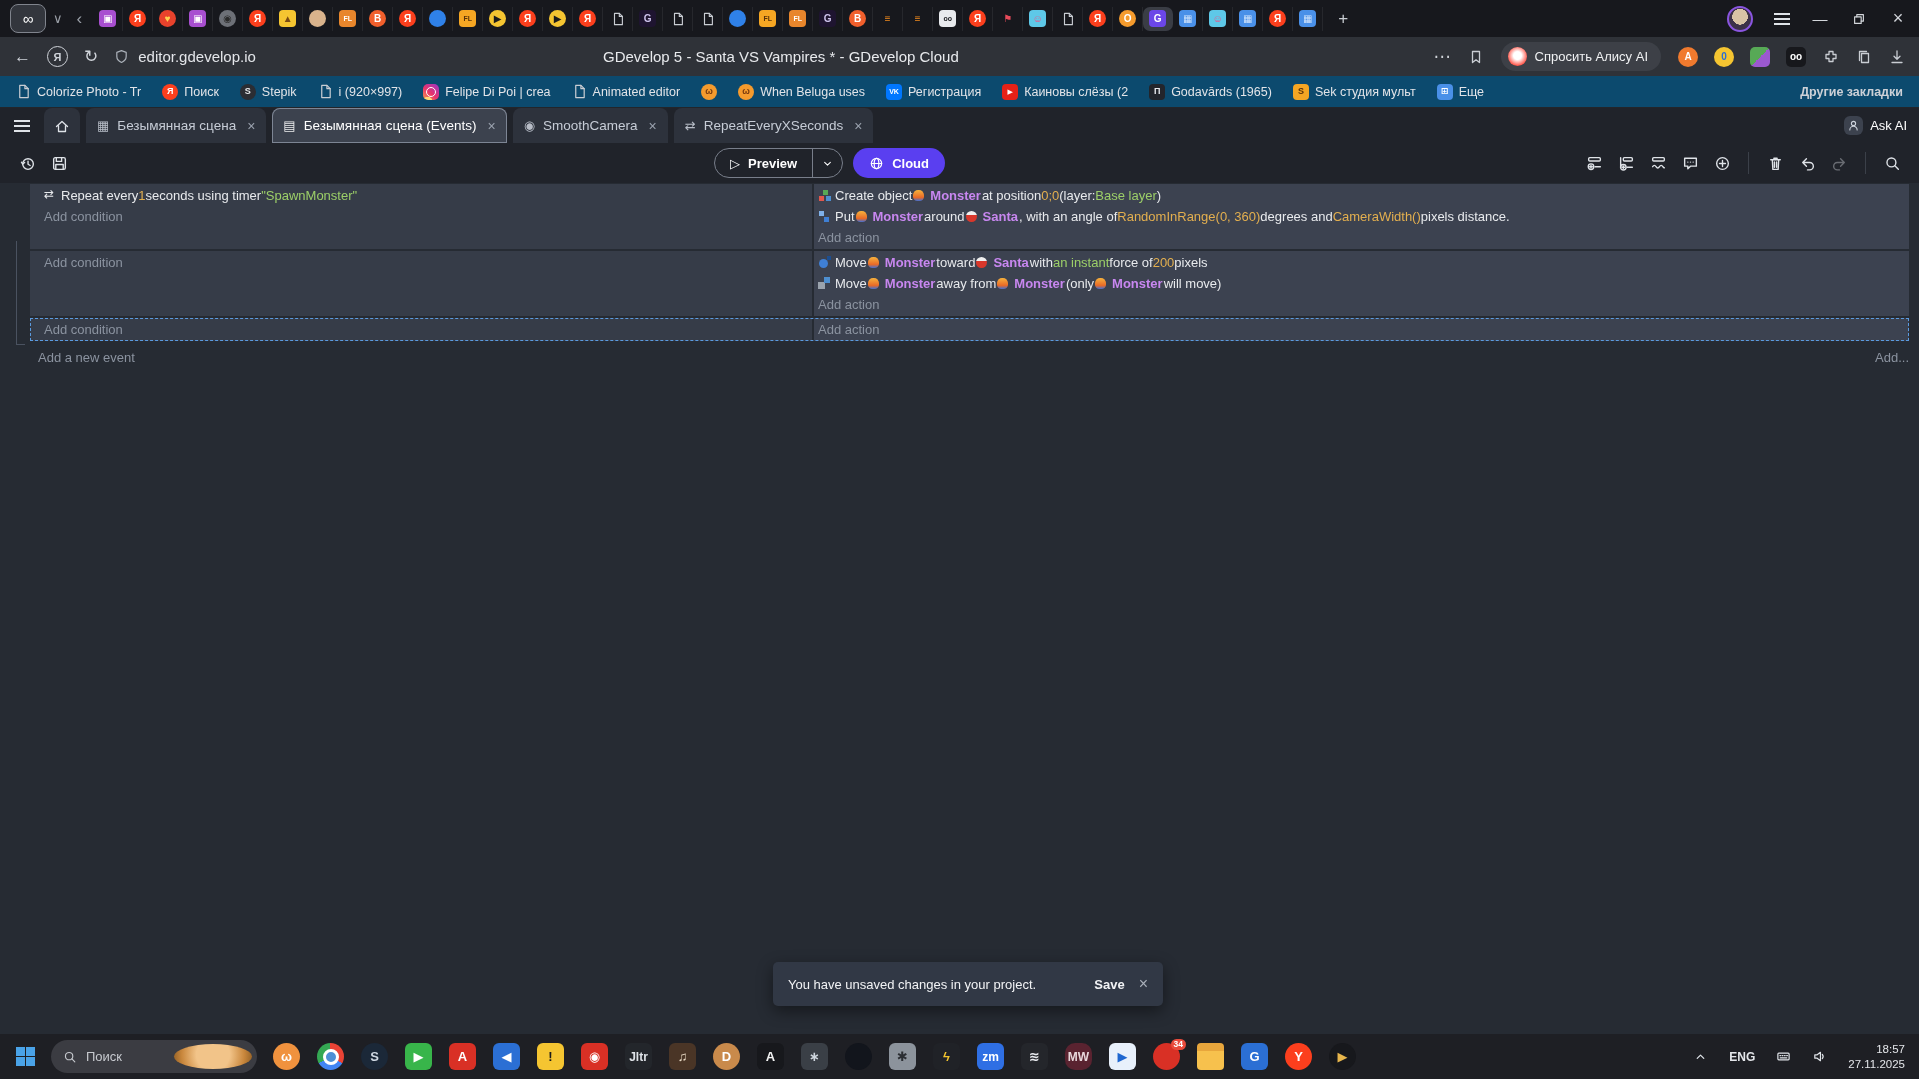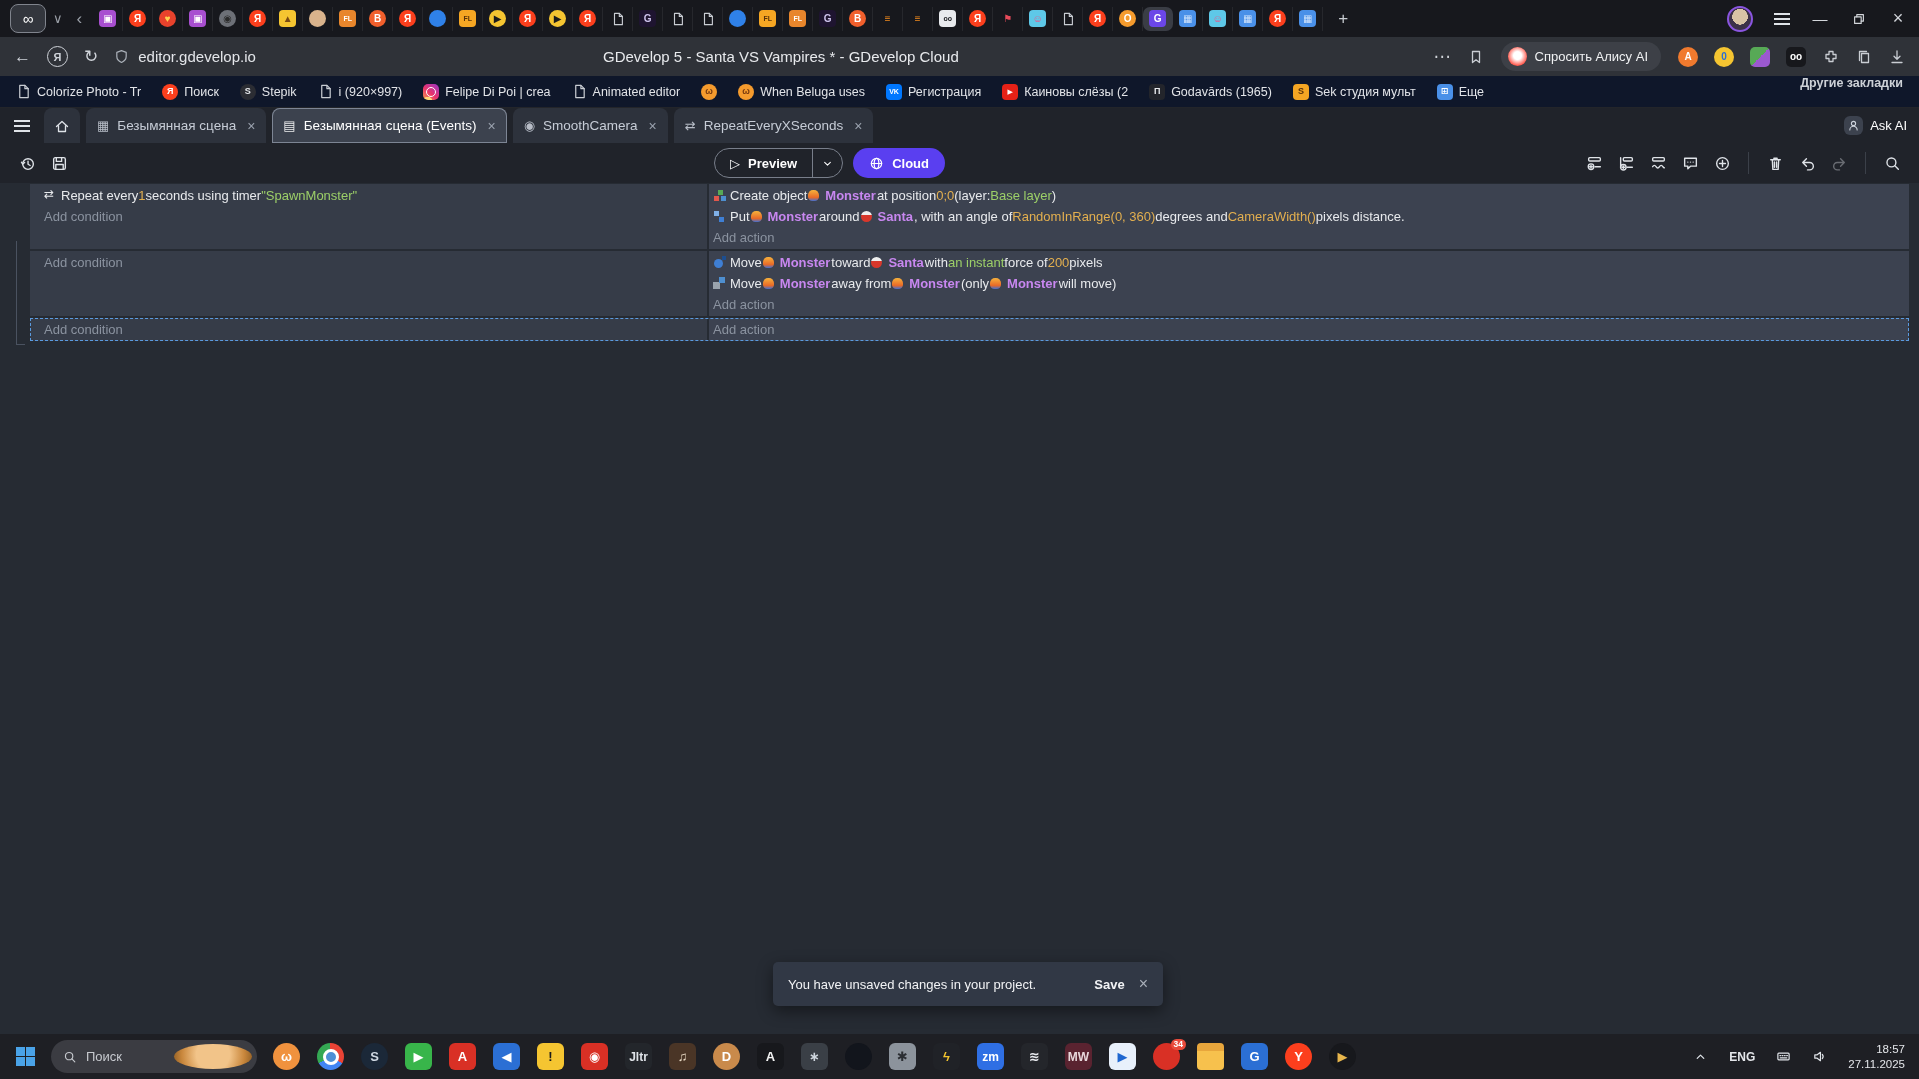--- a/index.html
+++ b/index.html
@@ -33,21 +33,21 @@
   .ab-shield{color:#aab0b8;margin-right:9px;display:flex;}
   .ab-url{color:#e3e5e9;font-size:15px;}
   .ab-title{position:absolute;left:603px;top:0;height:100%;display:flex;align-items:center;color:#e8eaed;font-size:15px;}
   .ab-right{margin-left:auto;display:flex;align-items:center;gap:17px;}
   .ab-right .svgi{color:#c9cdd3;}
   .alice-pill{height:29px;border-radius:15px;background:#3d4047;display:flex;align-items:center;gap:8px;padding:0 13px 0 7px;color:#f0f1f3;font-size:13px;}
   .alice-ico{width:19px;height:19px;border-radius:50%;background:radial-gradient(circle at 50% 45%,#ffffff 0 28%,#ff5a4e 70%,#e03a30 100%);}
   .ext{width:20px;height:20px;border-radius:5px;font-size:10px;font-weight:700;display:flex;align-items:center;justify-content:center;}
 
   
-  .bookmarks{height:32px;background:#0f172a;border-bottom:1px solid #23252a;display:flex;padding:0 16px;gap:35px;flex:none;}
+  .bookmarks{height:32px;background:#0c4a6e;border-bottom:1px solid #23252a;display:flex;align-items:center;padding:0 16px;gap:35px;flex:none;}
   .bm{display:flex;align-items:center;gap:6px;color:#e2e4e8;font-size:12.5px;white-space:nowrap;}
   .bm-ic{width:16px;height:16px;border-radius:4px;font-size:9px;font-weight:700;display:flex;align-items:center;justify-content:center;flex:none;line-height:1;}
   .bm .svgi{width:15px;height:15px;color:#c9cdd3;}
   .bm-ig{background:radial-gradient(circle at 30% 110%,#ffd776 0 22%,transparent 24%),linear-gradient(220deg,#9b36c9,#e8336b 55%,#f7a34b);border-radius:5px;}
   .bm-ig::before{content:"";display:block;width:8px;height:8px;margin:3px auto;border:1.5px solid #fff;border-radius:50%;}
   .bm-yt{background:#e62117;border-radius:4px;color:#fff;font-size:7px;}
   .bm-other{margin-left:auto;color:#cdd1d7;font-size:12.5px;font-weight:bold;}
 
   
   .gd{flex:1;display:flex;flex-direction:column;background:#262b33;min-height:0;}
@@ -75,21 +75,21 @@
   .btn-share{height:30px;margin-left:10px;border-radius:16px;background:#5a3ff0;color:#fff;font-size:13px;font-weight:700;display:flex;align-items:center;gap:8px;padding:0 16px;}
   .btn-share .svgi{width:15px;height:15px;}
   .tb-right{display:flex;align-items:center;gap:6px;}
   .tb-right .tbtn{margin:0;}
   .tb-div{width:1px;height:22px;background:#3b4049;margin:0 7px;}
   .dim-btn{opacity:.38;}
 
   
   .gd-events{flex:1;position:relative;background:#262b33;padding-top:1px;overflow:hidden;}
   .evrow{margin:0 10px 2px 30px;display:flex;}
-  .evcond{width:677px;background:#363c48;padding:1px 0 1px 14px;flex:none;}
+  .evcond{width:782px;background:#363c48;padding:1px 0 1px 14px;flex:none;}
   .evsep{width:2px;background:#262b33;flex:none;}
   .evact{flex:1;background:#3c4250;padding:1px 0 1px 4px;}
   .evrow.selected{outline:1px dashed #5b9be0;outline-offset:-1px;}
   .evline{height:21px;display:flex;align-items:center;font-size:13px;white-space:nowrap;}
   .sg-p{color:#e8eaed;} .sg-d{color:#8b93a0;}
   .sg-o{color:#c887f0;font-weight:700;margin:0 1px;}
   .sg-n{color:#e3af4f;} .sg-s{color:#9ccf68;}
   .mi{display:inline-block;position:relative;width:13px;height:13px;margin-right:4px;flex:none;}
   .mi-repeat::before{content:"⇄";color:#e8eaed;font-size:12px;position:absolute;left:0;top:-2px;}
   .mi-create::before{content:"";position:absolute;left:1px;top:7px;width:5px;height:5px;background:#e2574c;box-shadow:4px -6px 0 #57a956,7px 0 0 #4e8fd0;}
@@ -730,20 +730,24 @@
                 </div>
               </div>
               <div class="evsep"></div>
               <div class="evact">
                 <div class="evline">
                   <span class="sg-d">Add action</span>
                 </div>
               </div>
             </div>
           </div>
+        <div class="addnew">
+          <span>Add a new event</span>
+          <span class="addmore">Add...</span>
+        </div>
 
         <div class="snackbar">
           <span>You have unsaved changes in your project.</span>
           <span class="snack-save">Save</span>
           <span class="snack-x">×</span>
         </div>
       </div>
 
     </div>
   </div>
@@ -774,21 +778,21 @@
         <div class="tb-ico  small" style="background: rgb(35, 38, 43); color: rgb(223, 227, 232);">Jltr</div>
         <div class="tb-ico " style="background: rgb(74, 53, 38); color: rgb(232, 217, 196);">♫</div>
         <div class="tb-ico " style="background: rgb(201, 138, 75); color: rgb(255, 255, 255); border-radius: 50%;">D</div>
         <div class="tb-ico " style="background: rgb(23, 24, 28); color: rgb(242, 242, 242);">A</div>
         <div class="tb-ico " style="background: rgb(58, 63, 70); color: rgb(207, 214, 222);">∗</div>
         <div class="tb-ico " style="background: rgb(18, 21, 28); color: rgb(255, 255, 255); border-radius: 50%;"></div>
         <div class="tb-ico " style="background: rgb(140, 147, 156); color: rgb(43, 46, 51);">✱</div>
         <div class="tb-ico " style="background: rgb(32, 34, 39); color: rgb(243, 197, 47);">ϟ</div>
         <div class="tb-ico  small" style="background: rgb(47, 111, 228); color: rgb(255, 255, 255);">zm</div>
         <div class="tb-ico " style="background: rgb(36, 38, 43); color: rgb(232, 234, 238);">≋</div>
-        <div class="tb-ico  small" style="background: rgb(90, 35, 48); color: rgb(232, 215, 219);">MW</div>
+        <div class="tb-ico  small" style="background: rgb(90, 35, 48); color: rgb(232, 215, 219); border-radius: 10px;">MW</div>
         <div class="tb-ico " style="background: rgb(232, 240, 251); color: rgb(30, 102, 208);">▶</div>
         <div class="tb-ico " style="background: rgb(217, 48, 37); color: rgb(255, 255, 255); border-radius: 50%;">
           <span class="badge">34</span>
         </div>
         <div class="tb-ico tb-folder"></div>
         <div class="tb-ico " style="background: rgb(43, 111, 212); color: rgb(255, 255, 255);">G</div>
         <div class="tb-ico " style="background: rgb(252, 63, 29); color: rgb(255, 255, 255); border-radius: 50%;">Y</div>
         <div class="tb-ico " style="background: rgb(23, 24, 28); color: rgb(232, 182, 76); border-radius: 50%;">▶</div>
       </div>
     <div class="tray">

